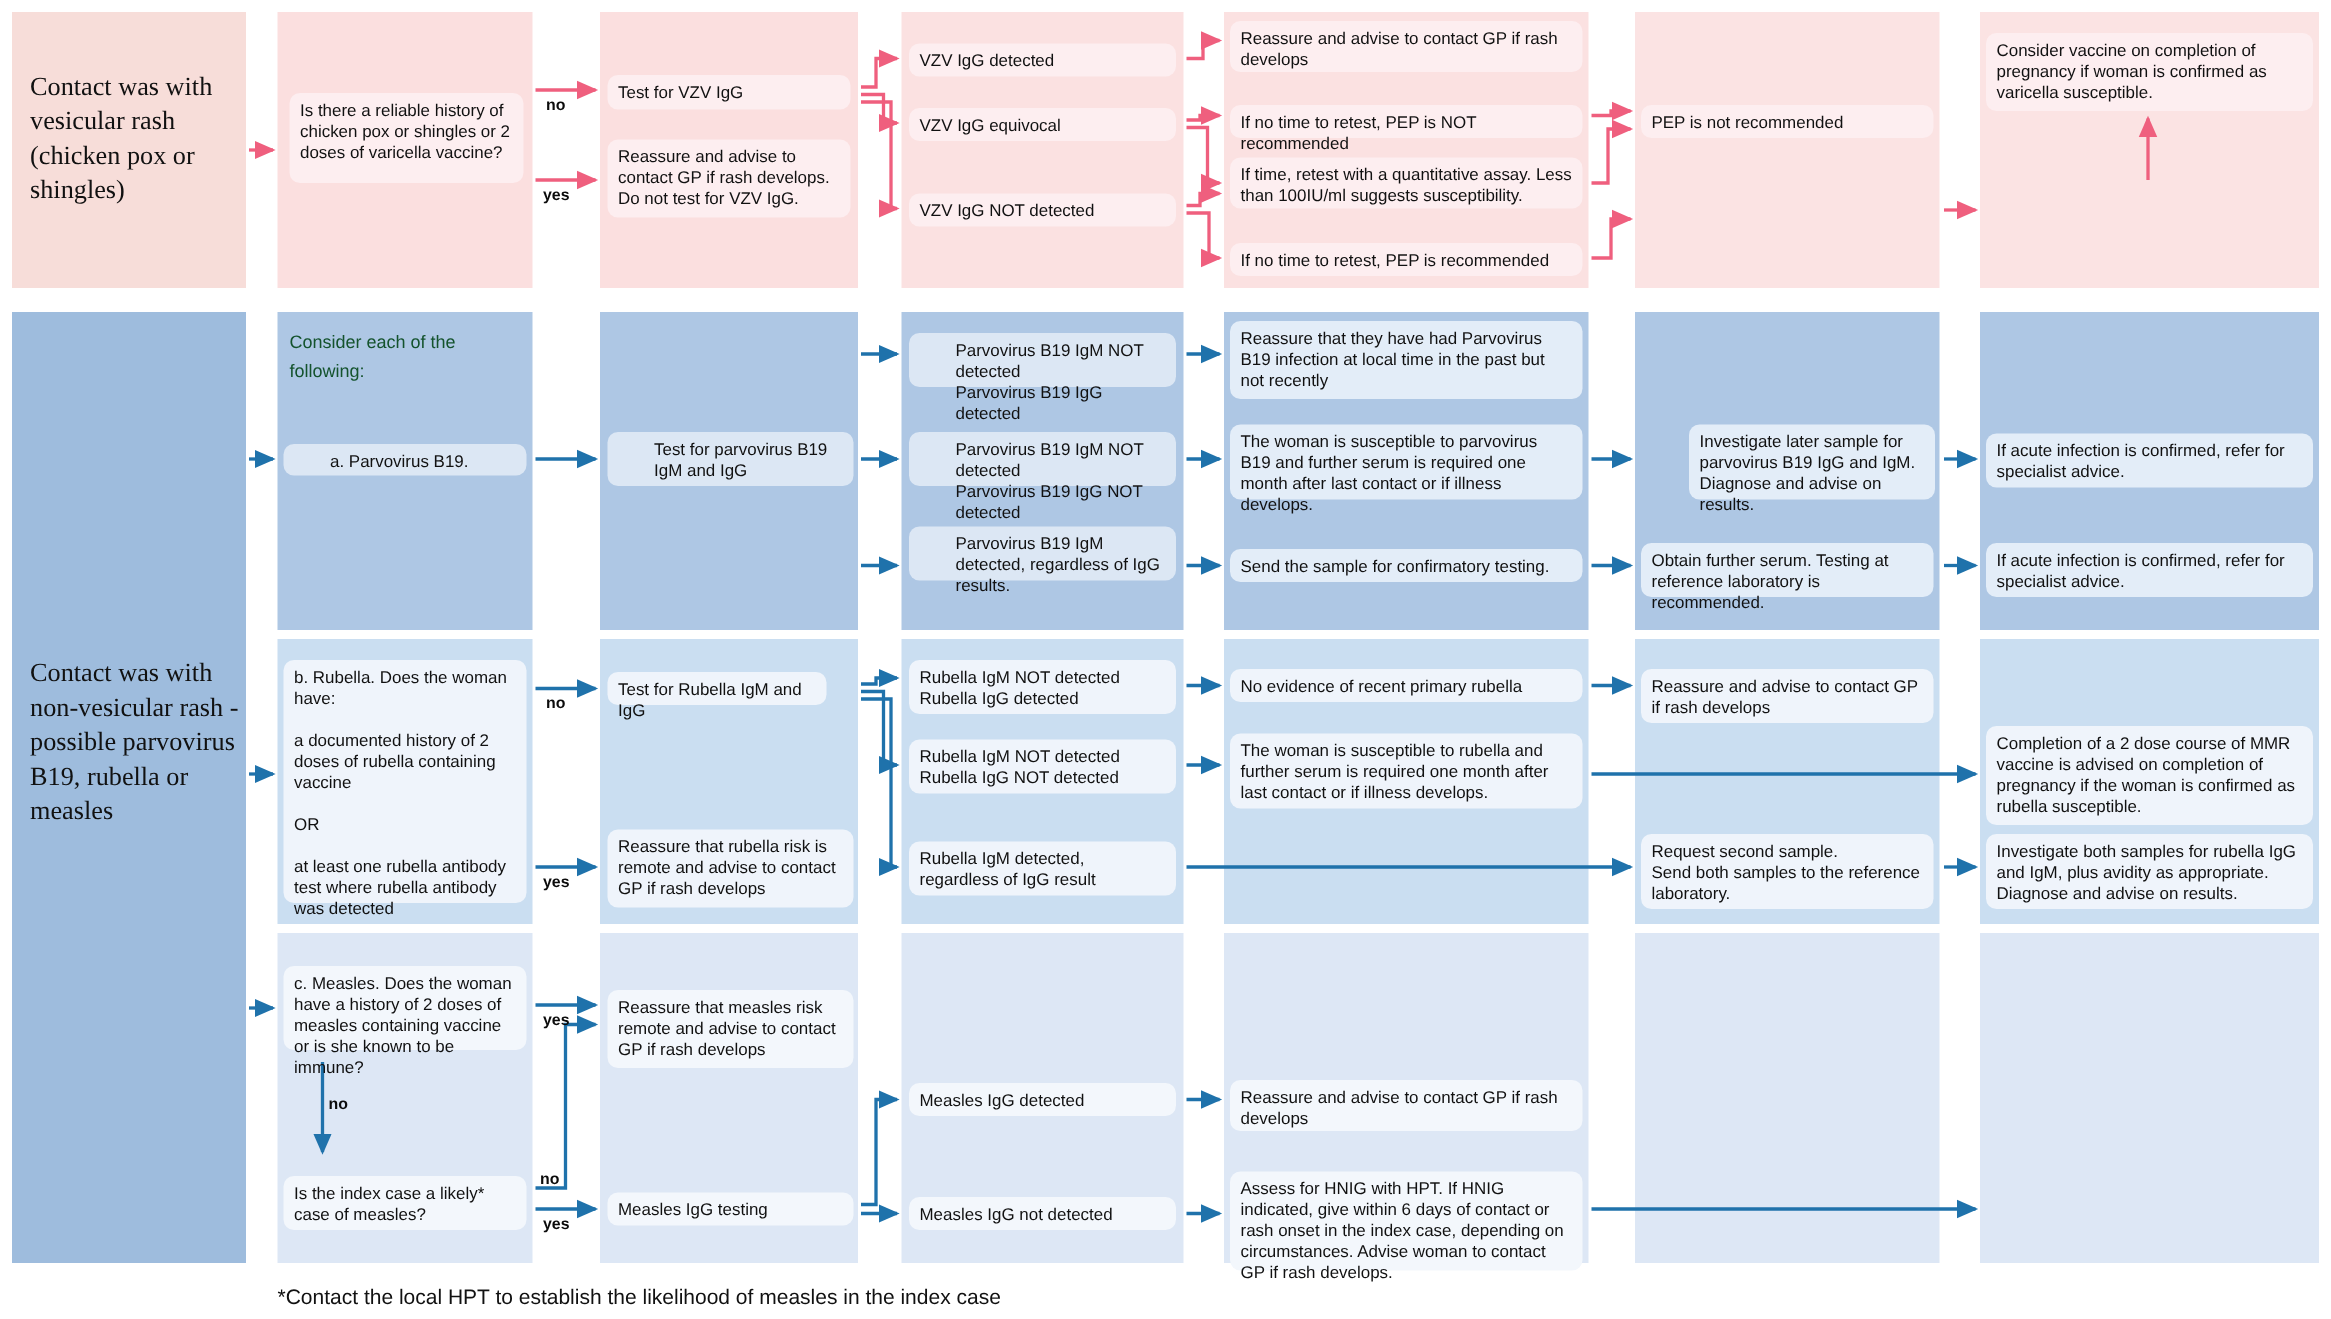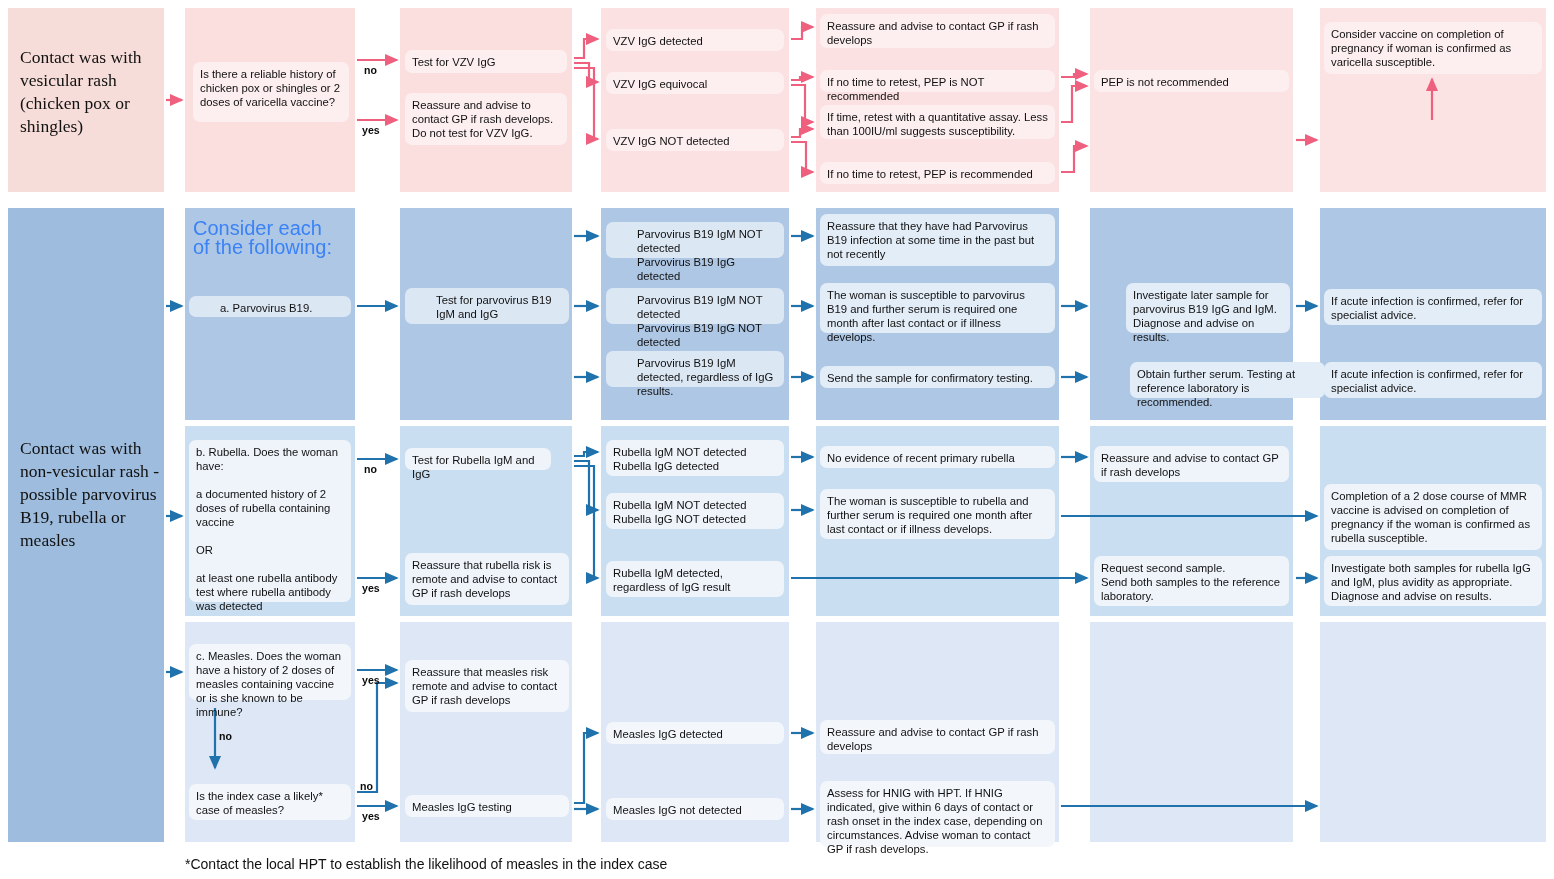--- a/index.html
+++ b/index.html
@@ -33,23 +33,23 @@
   
   .seclabel {
     position:absolute;
     font-size:17.5px;
     line-height:23px;
     color:#111;
     font-family:Liberation Serif, serif;
   }
   .midlabel {
     position:absolute;
-    font-size:20px;
+    font-size:12px;
     line-height:19px;
-    color:#3b82f6;
+    color:#14532d;
   }
 
   
   .edgelbl {
     position:absolute;
     font-size:10.6px;
     font-weight:bold;
     color:#0b0b0b;
   }
 
@@ -223,26 +223,26 @@
 
   <div class="midlabel" style="left:193px;top:219px;width:150px;">Consider each of the following:</div>
 
   <div class="box b1" style="left:189px;top:296px;width:162px;height:21px;">a. Parvovirus B19.</div>
   <div class="box b1" style="left:405px;top:288px;width:164px;height:36px;">Test for parvovirus B19 IgM and IgG</div>
 
   <div class="box b1" style="left:606px;top:222px;width:178px;height:36px;" style-white="pre">Parvovirus B19 IgM NOT detected<br>Parvovirus B19 IgG detected</div>
   <div class="box b1" style="left:606px;top:288px;width:178px;height:36px;">Parvovirus B19 IgM NOT detected<br>Parvovirus B19 IgG NOT detected</div>
   <div class="box b1" style="left:606px;top:351px;width:178px;height:36px;">Parvovirus B19 IgM detected, regardless of IgG results.</div>
 
-  <div class="box b2" style="left:820px;top:214px;width:235px;height:52px;">Reassure that they have had Parvovirus B19 infection at some time in the past but not recently</div>
+  <div class="box b2" style="left:820px;top:214px;width:235px;height:52px;">Reassure that they have had Parvovirus B19 infection at local time in the past but not recently</div>
   <div class="box b2" style="left:820px;top:283px;width:235px;height:50px;">The woman is susceptible to parvovirus B19 and further serum is required one month after last contact or if illness develops.</div>
   <div class="box b2" style="left:820px;top:366px;width:235px;height:22px;">Send the sample for confirmatory testing.</div>
 
   <div class="box b2" style="left:1094px;top:283px;width:164px;height:50px;margin-left:32px;">Investigate later sample for parvovirus B19 IgG and IgM. Diagnose and advise on results.</div>
-  <div class="box b2" style="left:1094px;top:362px;width:195px;height:36px;margin-left:36px;">Obtain further serum. Testing at reference laboratory is recommended.</div>
+  <div class="box b2" style="left:1094px;top:362px;width:195px;height:36px;">Obtain further serum. Testing at reference laboratory is recommended.</div>
 
   <div class="box b2" style="left:1324px;top:289px;width:218px;height:36px;">If acute infection is confirmed, refer for specialist advice.</div>
   <div class="box b2" style="left:1324px;top:362px;width:218px;height:36px;">If acute infection is confirmed, refer for specialist advice.</div>
 
   <div class="box b3" style="left:189px;top:440px;width:162px;height:162px;">
     <div>b. Rubella. Does the woman have:</div>
     <div style="height:14px;"></div>
     <div>a documented history of 2 doses of rubella containing vaccine</div>
     <div style="height:14px;"></div>
     <div>OR</div>

